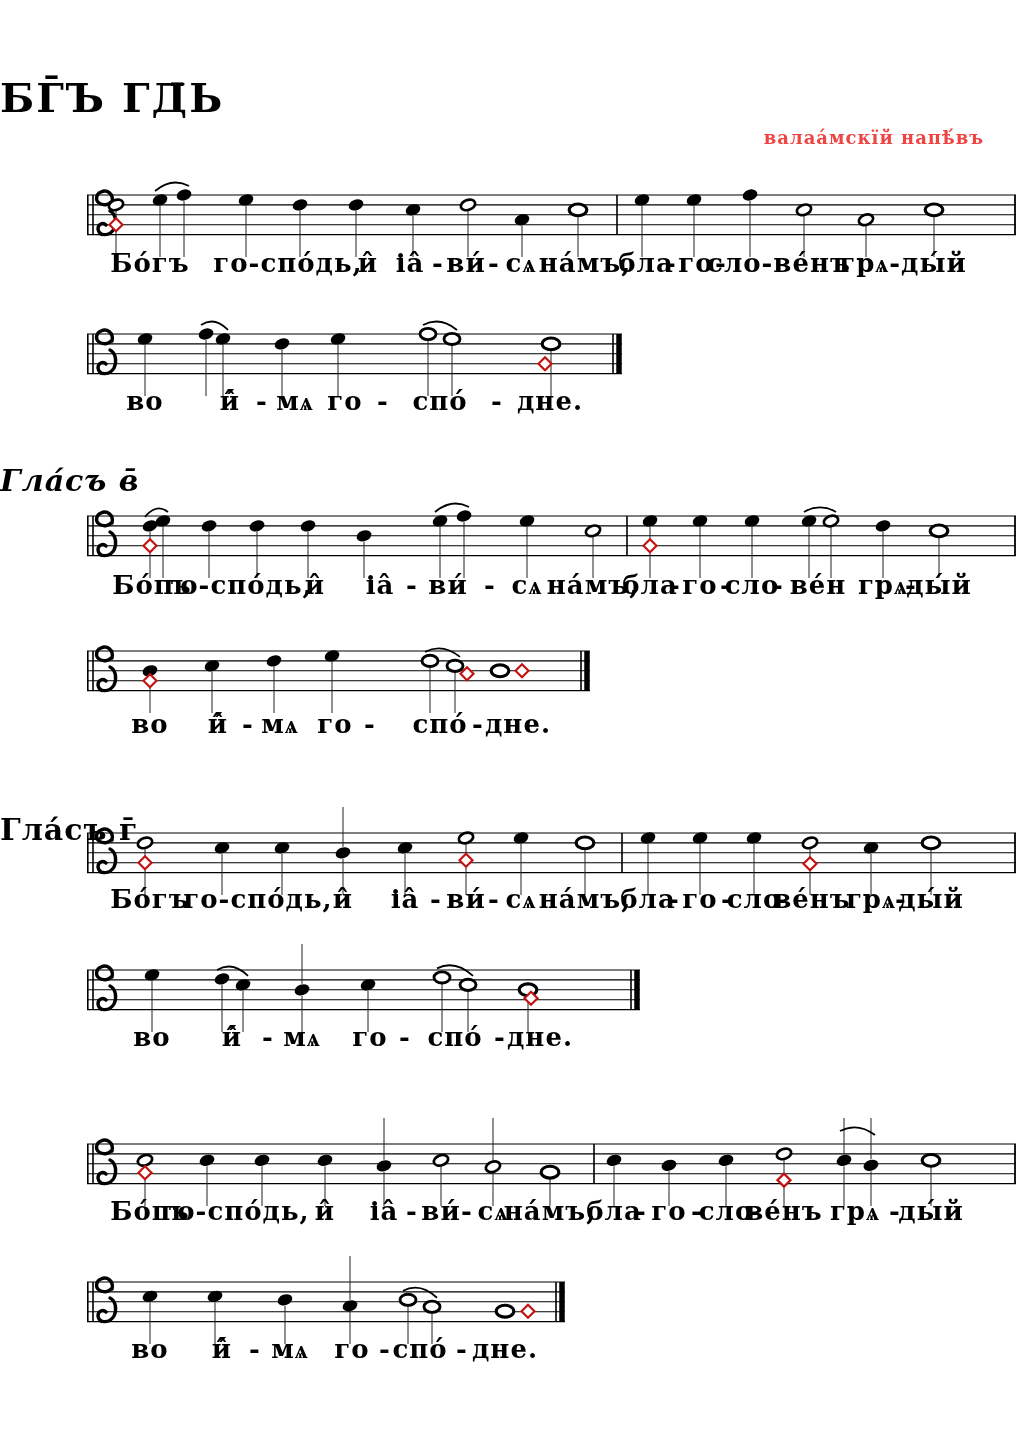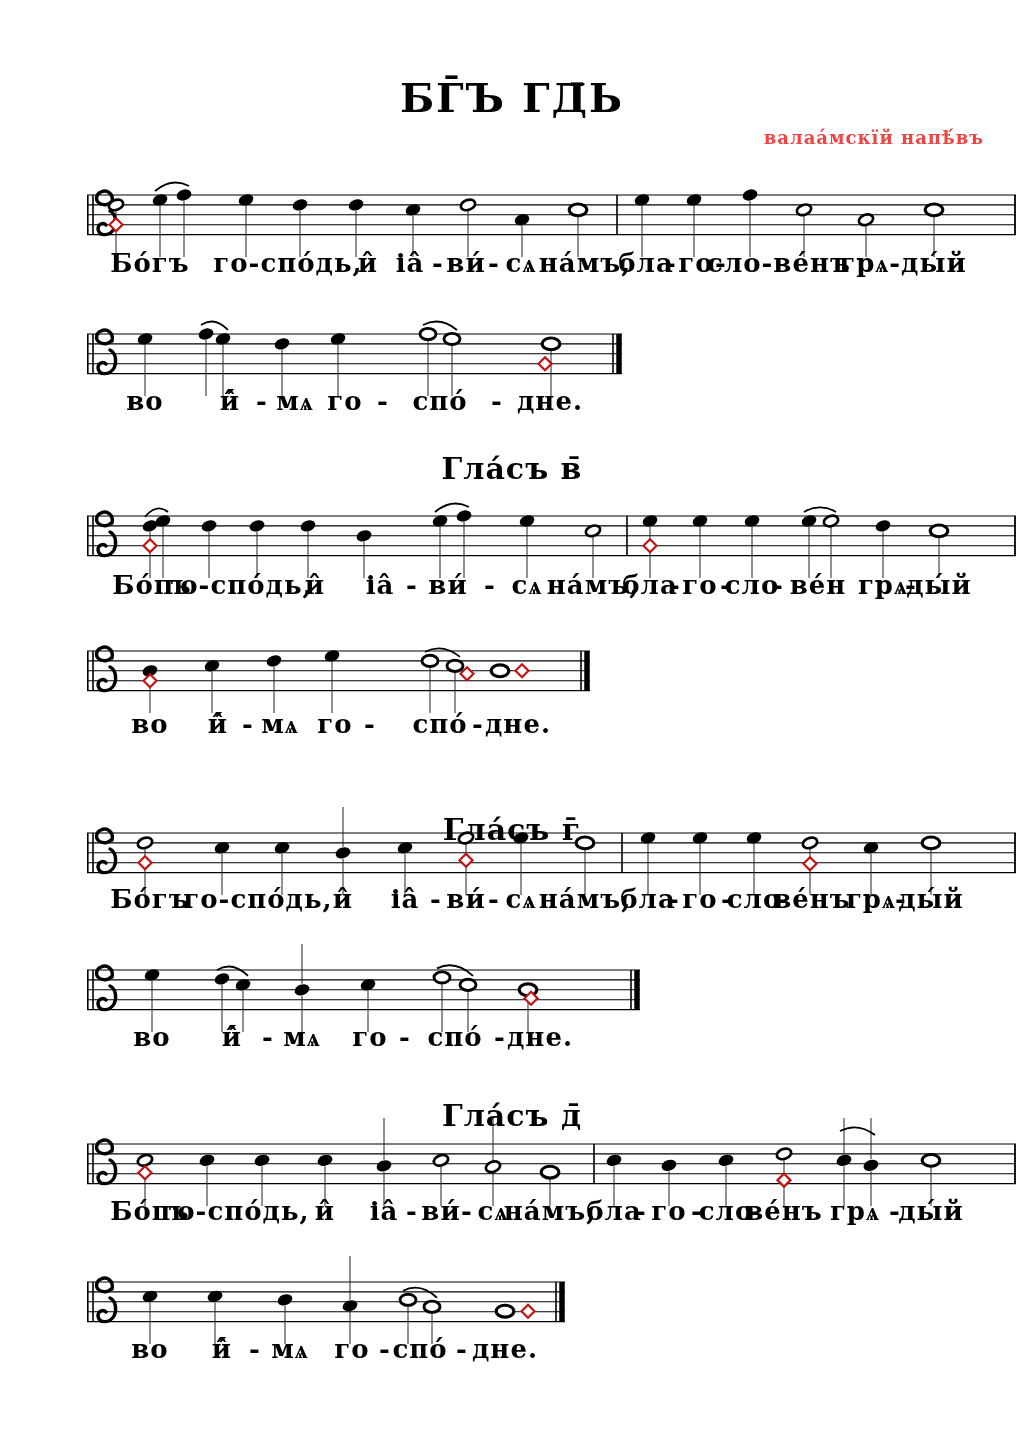--- a/index.html
+++ b/index.html
@@ -1,32 +1,31 @@
 <!DOCTYPE html>
 <html><head>
 <meta charset="utf-8">
 <style>
   html,body{margin:0;padding:0;background:#888;}
   #page{position:relative;width:1024px;height:1445px;background:#ffffff;margin:0 auto;
         font-family:"DejaVu Serif",serif;overflow:hidden;}
-  .t{position:absolute;left:0;width:1024px;text-align:center;color:#000;font-weight:700;}
+  .t{position:absolute;left:0;width:1024px;text-align:left;color:#000;font-weight:700;}
   #title{top:74px;font-size:40px;letter-spacing:2px;}
   #subtitle{position:absolute;top:127px;right:40px;font-size:18px;font-weight:700;color:#ef4444;letter-spacing:1px;}
   .glas{font-size:30px;letter-spacing:1px;}
   #score{position:absolute;left:0;top:0;}
 </style>
 </head>
 <body>
 
 <div id="page">
   <div id="title" class="t">БГ̄Ъ ГД̄Ь</div>
   <div id="subtitle">валаа́мскїй напѣ́въ</div>
-  <div class="t glas" style="top: 451px;">Гла́съ в̄</div>
+  <div class="t glas" style="top: 463px; font-style: italic;">Гла́съ в̄</div>
   <div class="t glas" style="top: 812px;">Гла́съ г̄</div>
-  <div class="t glas" style="top: 1098px;">Гла́съ д̄</div>
   <svg id="score" width="1024" height="1445" viewBox="0 0 1024 1445">
       <line x1="87" y1="195" x2="1016" y2="195" stroke="#000000" stroke-width="1.1"></line>
       <line x1="87" y1="204.9" x2="1016" y2="204.9" stroke="#000000" stroke-width="1.1"></line>
       <line x1="87" y1="214.8" x2="1016" y2="214.8" stroke="#000000" stroke-width="1.1"></line>
       <line x1="87" y1="224.7" x2="1016" y2="224.7" stroke="#000000" stroke-width="1.1"></line>
       <line x1="87" y1="234.6" x2="1016" y2="234.6" stroke="#000000" stroke-width="1.1"></line>
       <line x1="87.8" y1="195" x2="87.8" y2="234.6" stroke="#000000" stroke-width="1.6"></line>
       <line x1="93" y1="195" x2="93" y2="234.6" stroke="#000000" stroke-width="1.6"></line>
       <path d="M112,202 C114,194 107,189 101,192
                C96,194 95,200 99,203 C103,206 109,205 111,202" fill="none" stroke="#000000" stroke-width="3.4" stroke-linecap="round"></path>

